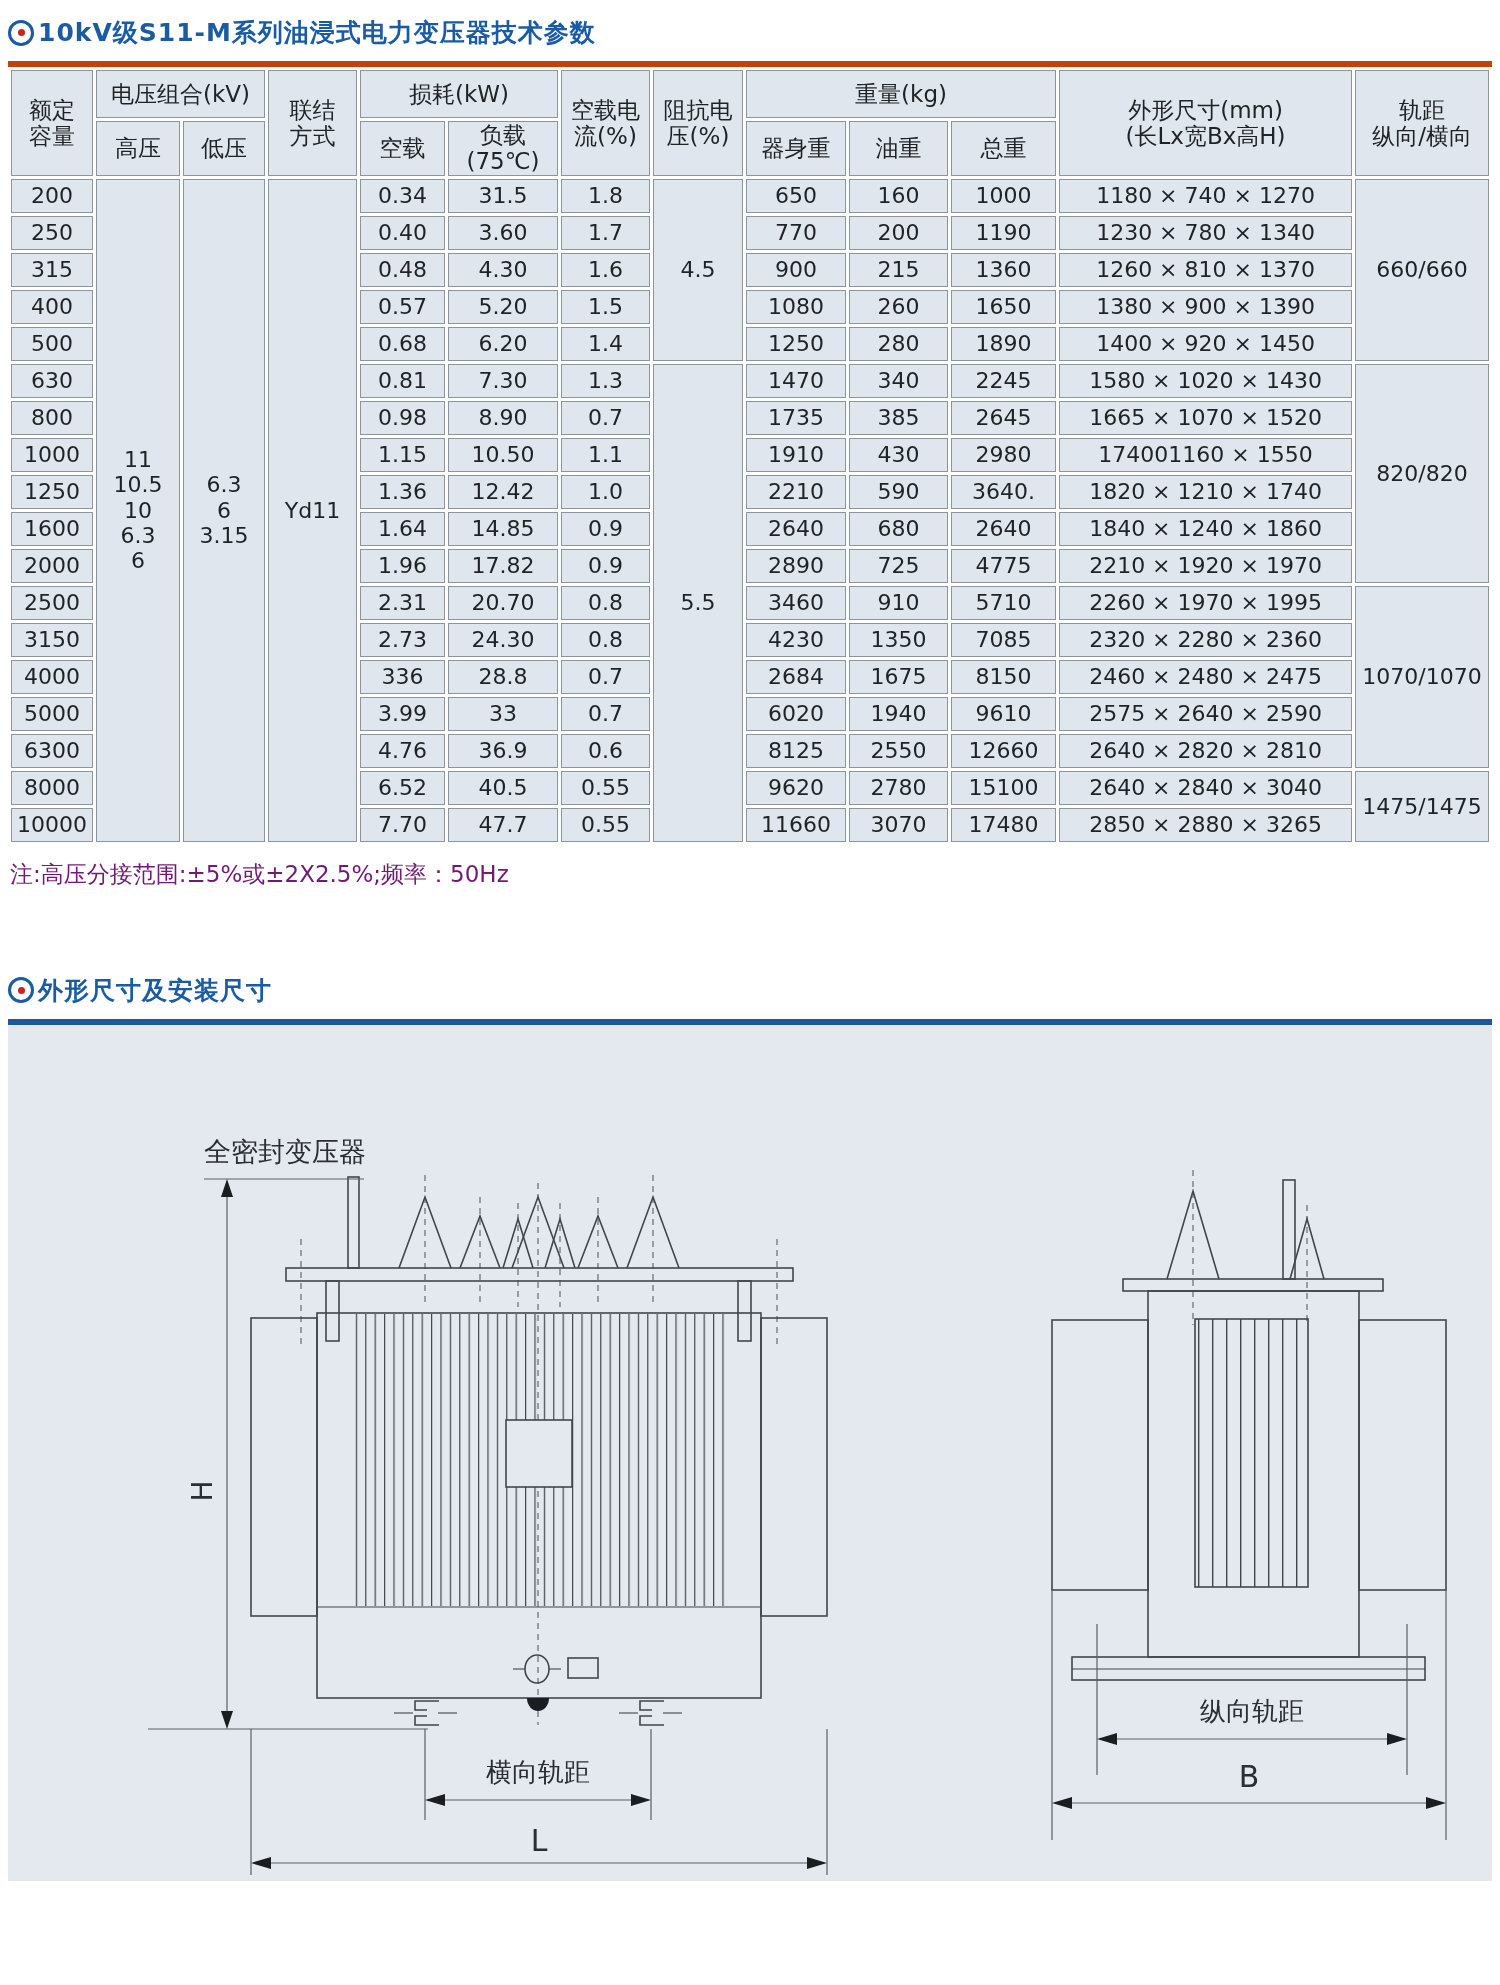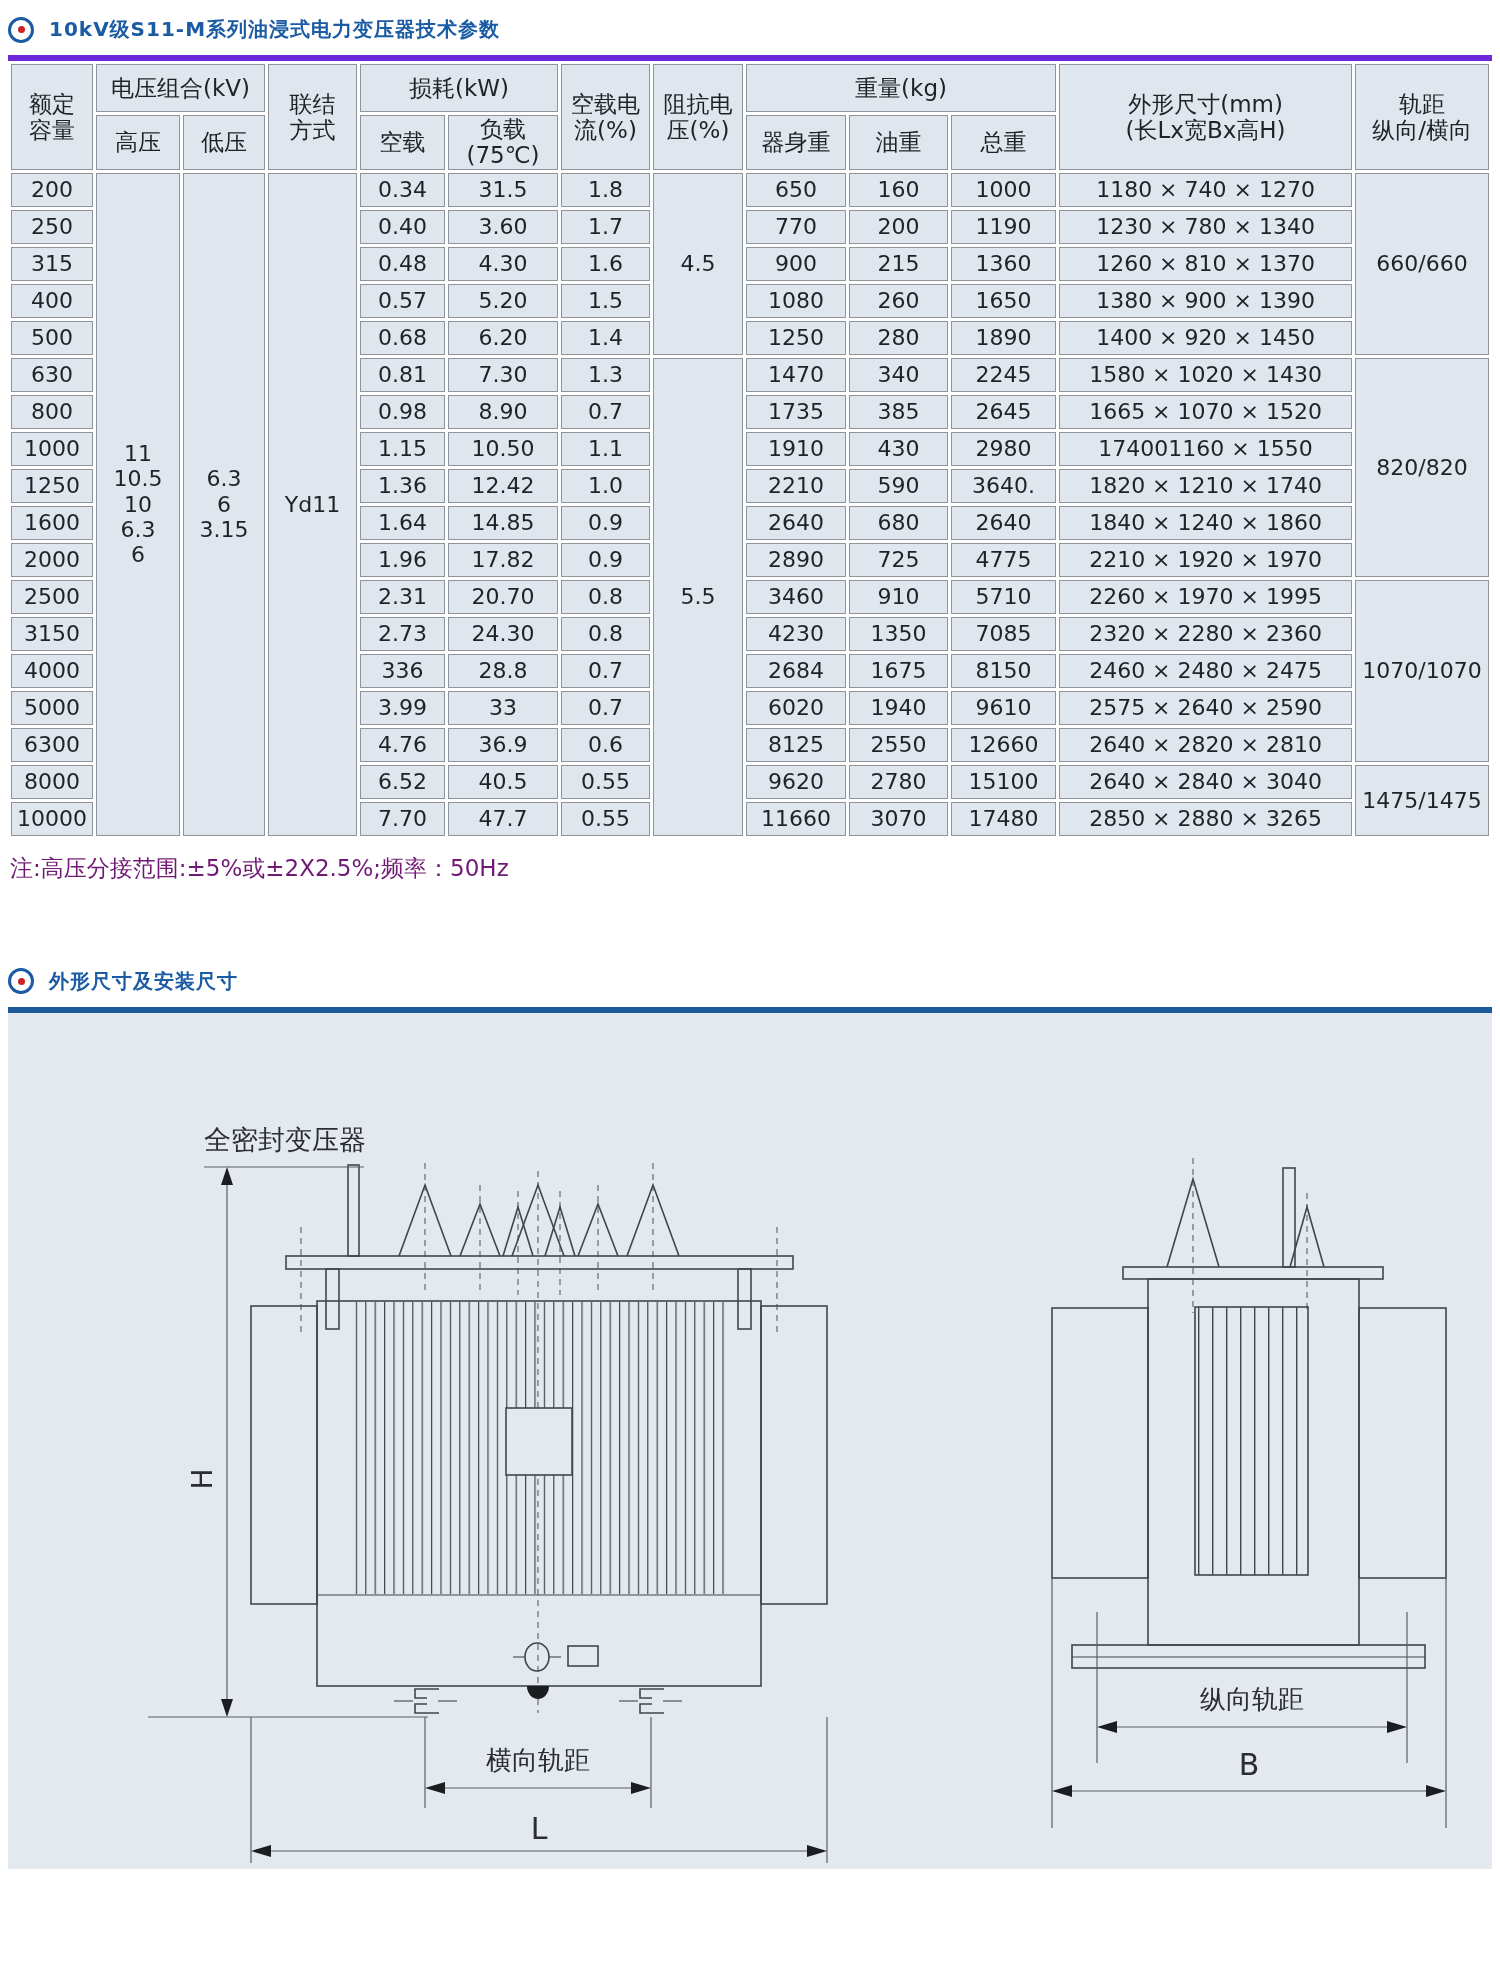--- a/index.html
+++ b/index.html
@@ -1,22 +1,22 @@
 <!DOCTYPE html>
 <html><head>
 <meta charset="utf-8">
 <style>
   html,body{margin:0;padding:0;background:#ffffff;}
   body{width:1500px;font-family:"DejaVu Sans","Liberation Sans",sans-serif;color:#1f2326;}
-  .section-title{display:flex;align-items:center;gap:15px;margin:16px 0 0 8px;
-    color:#1a5ba3;font-size:20px;font-weight:bold;letter-spacing:1px;}
+  .section-title{display:flex;align-items:center;gap:4px;margin:16px 0 0 8px;
+    color:#1a5ba3;font-size:25px;font-weight:bold;letter-spacing:1px;}
   .bullet{width:20px;height:20px;border:3px solid #1a5ba3;border-radius:50%;
     display:inline-flex;align-items:center;justify-content:center;flex:0 0 auto;}
   .bullet i{width:7px;height:7px;background:#cc2222;border-radius:50%;display:block;}
-  .tablewrap{margin:12px 8px 0 8px;border-top:6px solid #6d28d9;background:#ffffff;}
+  .tablewrap{margin:12px 8px 0 8px;border-top:6px solid #c2410c;background:#ffffff;}
   table.spec{border-collapse:separate;border-spacing:3px;table-layout:fixed;width:1484px;}
   table.spec th,table.spec td{background:#e0e6ee;border:1px solid #8d949b;
     text-align:center;vertical-align:middle;font-weight:normal;
     font-size:22px;line-height:1.15;padding:0;overflow:hidden;}
   table.spec th{height:46px;font-size:23px;}
   table.spec td{height:32px;}
   .pre{white-space:pre-line;}
   .stack{white-space:pre-line;line-height:2.5;}
   .note{margin:14px 0 0 10px;font-size:23px;color:#701a75;}
   .sec2{margin-top:84px;}

